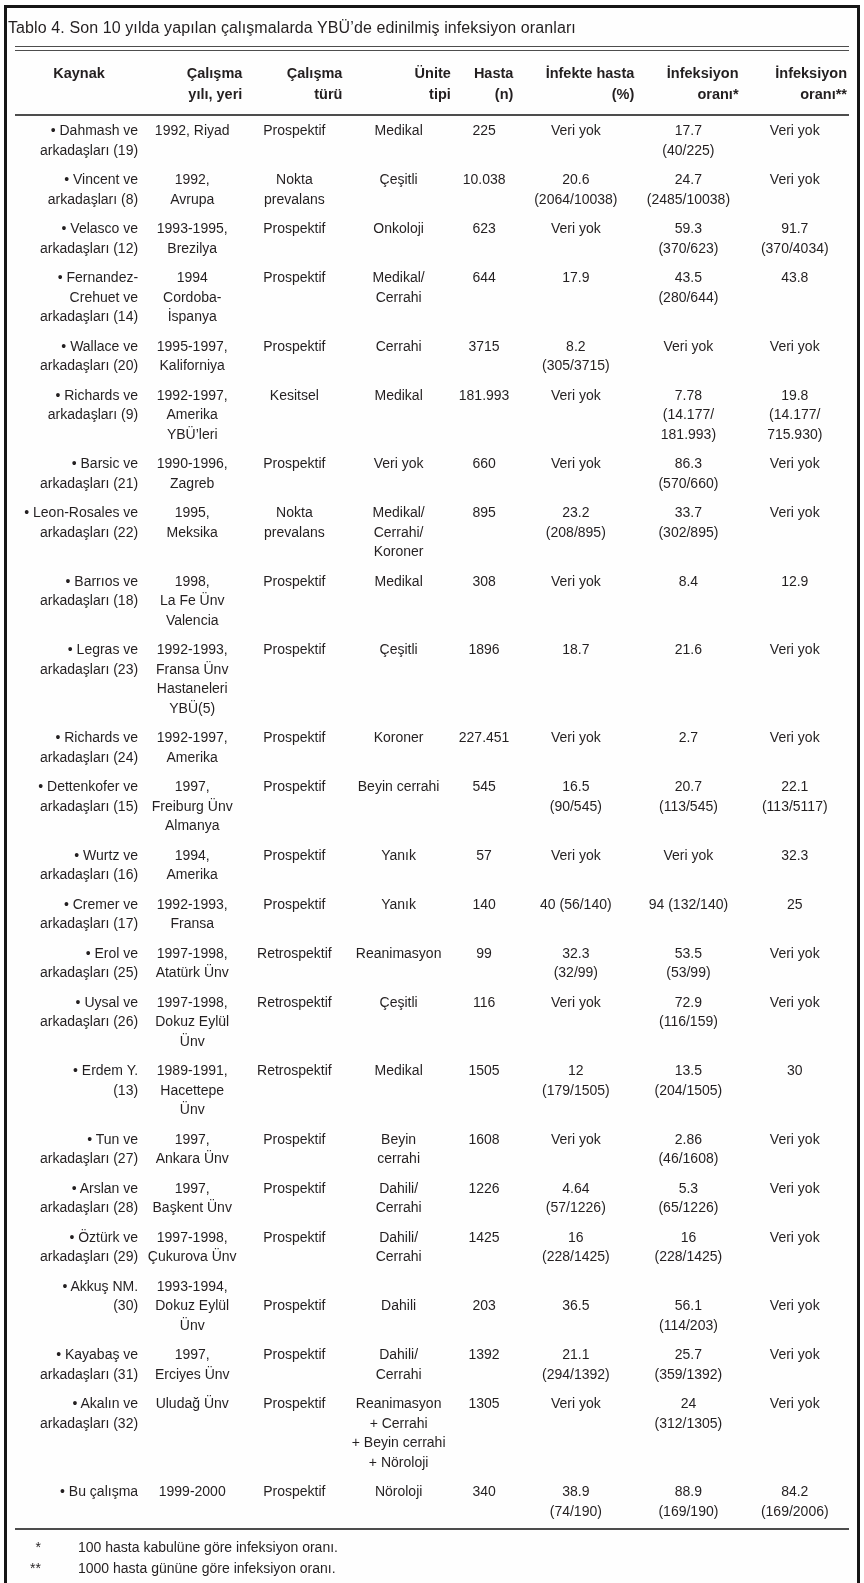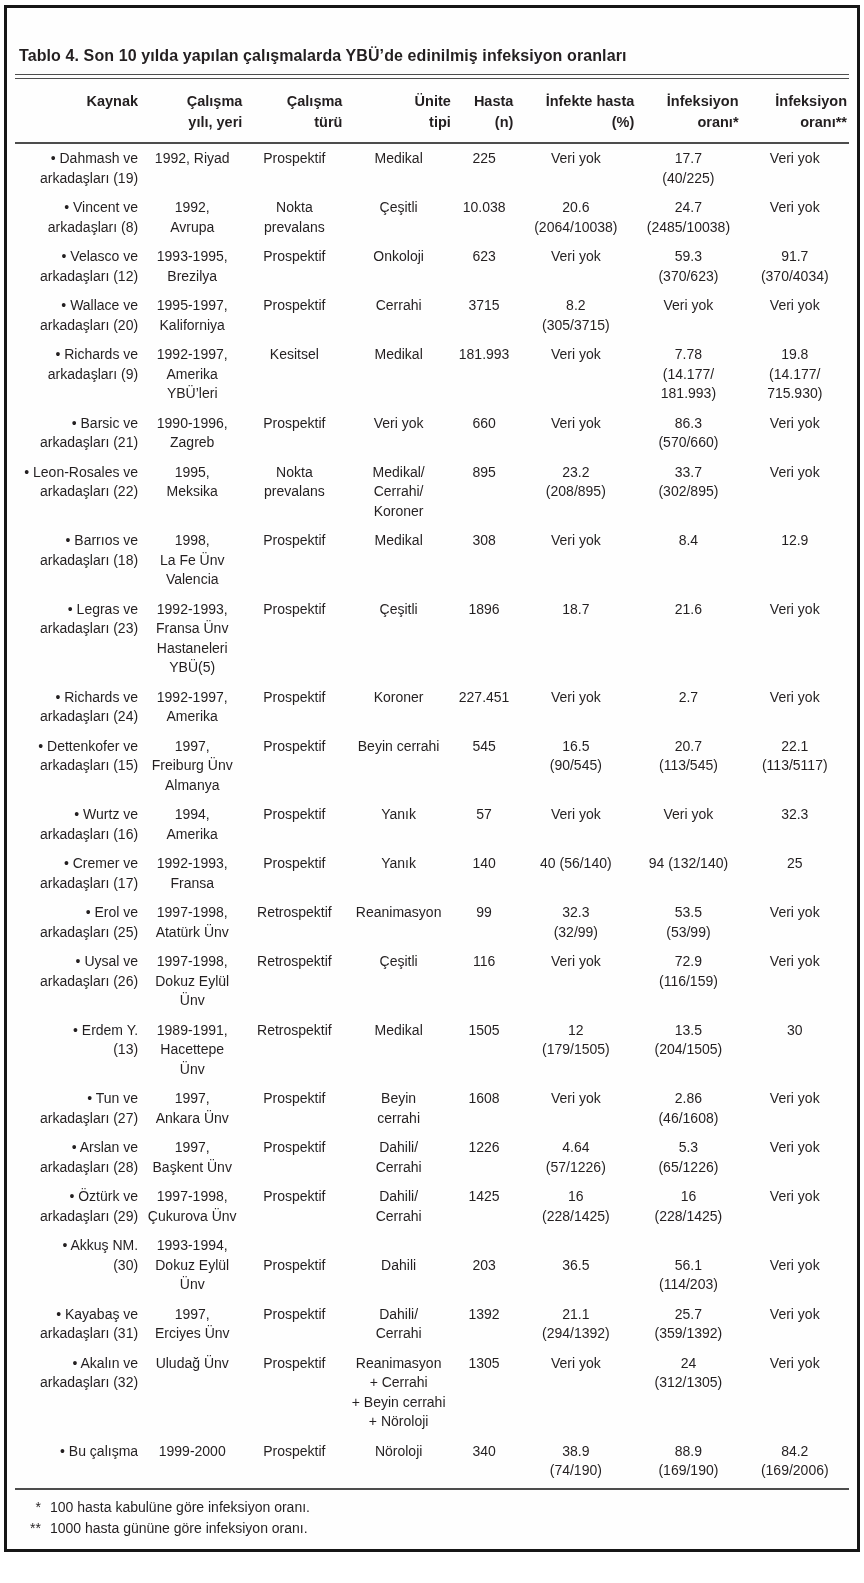--- a/index.html
+++ b/index.html
@@ -14,24 +14,23 @@
     box-sizing: border-box;
     padding: 5px 4px;
     background: #ffffff;
   }
   .frame {
     border: 3px solid #161616;
     background: #fefefe;
   }
   .title-bar {
     font-size: 16px;
-    font-weight: bold;
-    padding: 11px 13px 9px 12px;
+    font-weight: normal;
+    padding: 11px 13px 9px 1px;
     letter-spacing: 0.1px;
-    margin-top: 28px;
   }
   .double-rule {
     height: 3px;
     border-top: 1.5px solid #4d4d4d;
     border-bottom: 1.5px solid #4d4d4d;
     margin: 0 8px;
   }
   table.main {
     border-collapse: collapse;
     table-layout: fixed;
@@ -41,21 +40,21 @@
   th {
     font-size: 14.5px;
     font-weight: bold;
     text-align: right;
     vertical-align: top;
     white-space: pre-line;
     line-height: 21px;
     padding: 12px 2px 9px 2px;
     border-bottom: 2px solid #4d4d4d;
   }
-  th.left { text-align: right; padding-left: 5px; }
+  th.left { text-align: center; padding-left: 5px; }
   td {
     font-size: 14px;
     text-align: center;
     vertical-align: top;
     white-space: pre-line;
     line-height: 19.5px;
     padding: 5px 2px;
   }
   td.left { text-align: right; padding-left: 5px; }
   .foot-rule {
@@ -69,21 +68,21 @@
     display: flex;
     font-size: 14px;
     line-height: 21px;
   }
   .fn-marker {
     flex: 0 0 26px;
     text-align: right;
     padding-right: 9px;
     white-space: nowrap;
   }
-  .fn-text { flex: 1; }
+  .fn-text { flex: 1; margin-left: 28px; }
 </style>
 </head>
 <body>
 
 <div class="page">
   <div class="frame">
 
     <div class="title-bar">Tablo 4. Son 10 yılda yapılan çalışmalarda YBÜ’de edinilmiş infeksiyon oranları</div>
 
     <div class="double-rule"></div>
@@ -154,20 +153,36 @@
             <td>Prospektif</td>
             <td>Onkoloji</td>
             <td>623</td>
             <td>Veri yok</td>
             <td>59.3
 (370/623)</td>
             <td>91.7
 (370/4034)</td>
           </tr>
           <tr>
+            <td class="left">• Fernandez-
+Crehuet ve
+arkadaşları (14)</td>
+            <td>1994
+Cordoba-
+İspanya</td>
+            <td>Prospektif</td>
+            <td>Medikal/
+Cerrahi</td>
+            <td>644</td>
+            <td>17.9</td>
+            <td>43.5
+(280/644)</td>
+            <td>43.8</td>
+          </tr>
+          <tr>
             <td class="left">• Wallace ve
 arkadaşları (20)</td>
             <td>1995-1997,
 Kaliforniya</td>
             <td>Prospektif</td>
             <td>Cerrahi</td>
             <td>3715</td>
             <td>8.2
 (305/3715)</td>
             <td>Veri yok</td>

